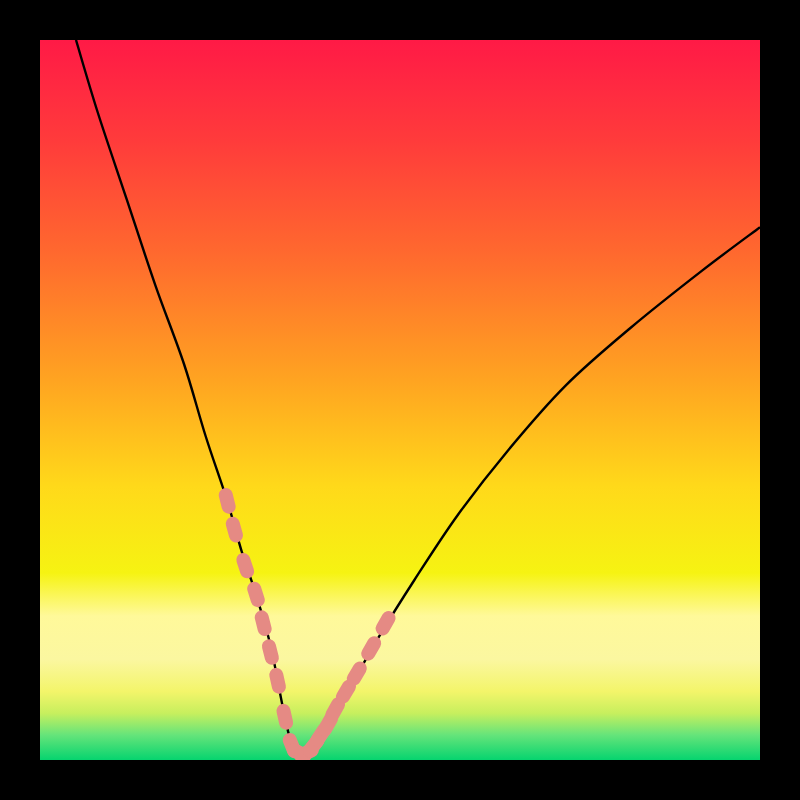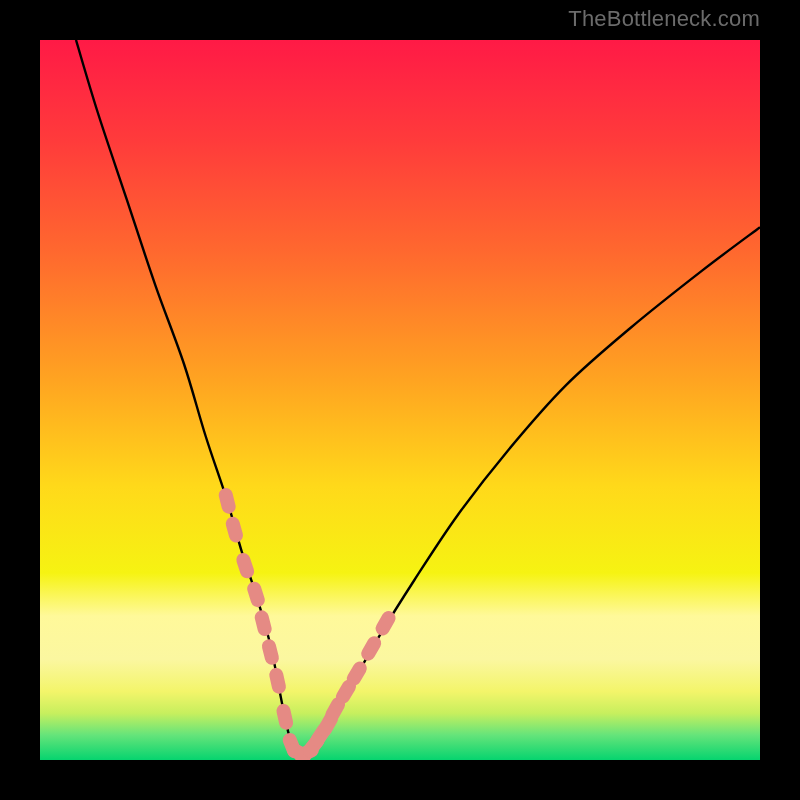--- a/index.html
+++ b/index.html
@@ -41,21 +41,20 @@
     font-size: 22px;
     font-weight: 500;
     letter-spacing: 0.2px;
   }
 </style>
 </head>
 <body>
 
 <div class="frame">
 
-  <div class="watermark">TheBottleneck.com</div>
 
   <div class="plot-area">
 
     <svg class="gradient-bg" viewBox="0 0 720 720" preserveAspectRatio="none">
       <defs>
         <linearGradient id="bg-grad" x1="0" y1="0" x2="0" y2="1">
             <stop offset="0%" stop-color="#ff1a46"></stop>
             <stop offset="14.000000000000002%" stop-color="#ff3b3b"></stop>
             <stop offset="30%" stop-color="#ff6a2e"></stop>
             <stop offset="47%" stop-color="#ffa321"></stop>

